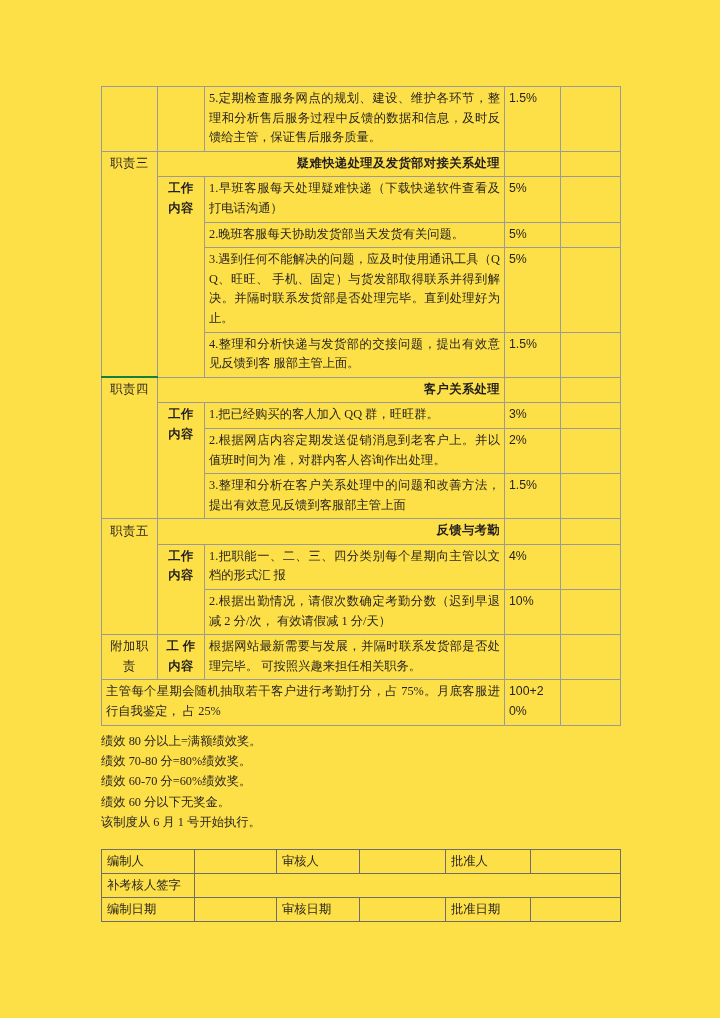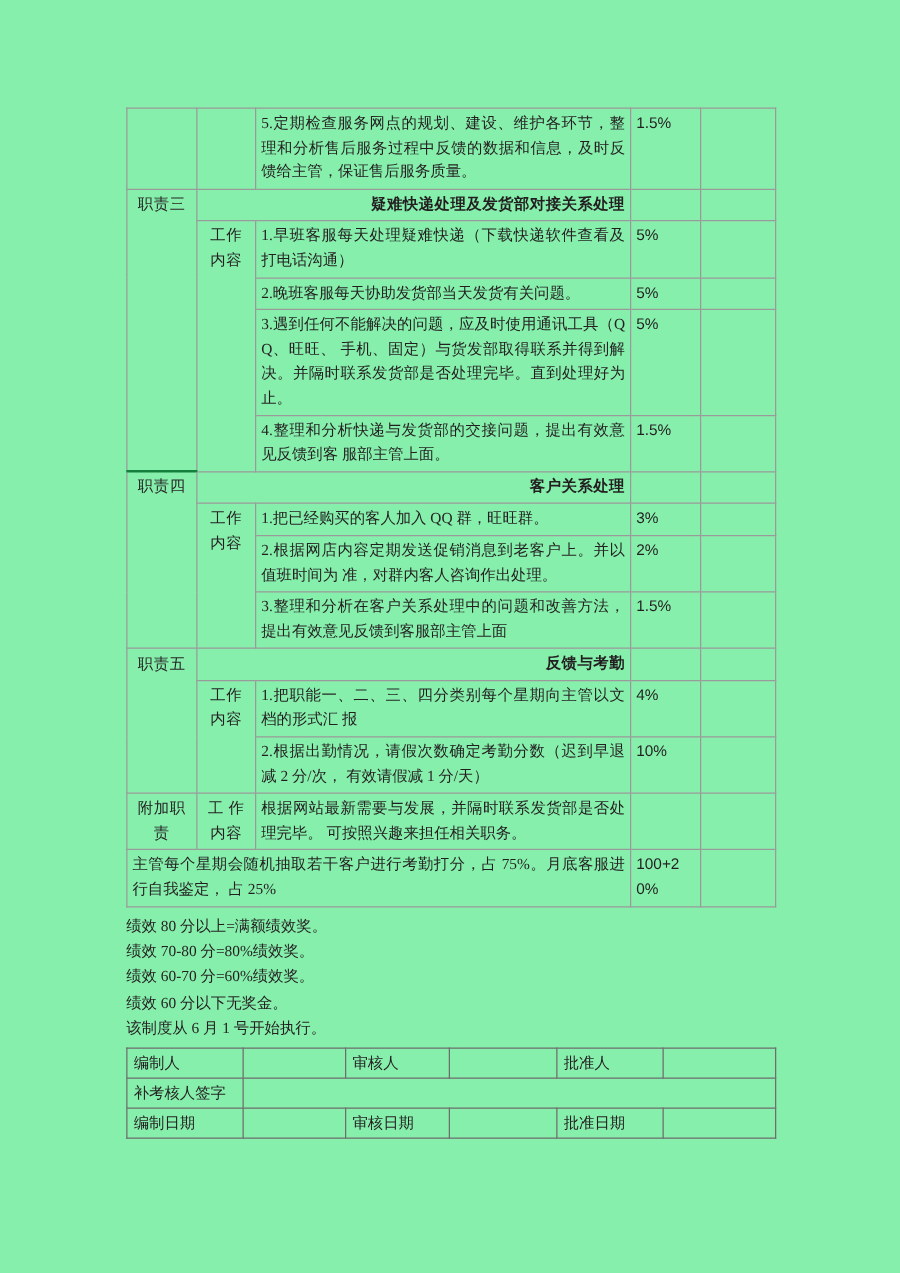--- a/index.html
+++ b/index.html
@@ -11,21 +11,21 @@
     width: 720px;
     height: 1018px;
     font-family: "Liberation Serif", "DejaVu Serif", serif;
     color: #231f20;
     overflow: hidden;
   }
   .page {
     position: relative;
     width: 720px;
     height: 1018px;
-    background: #86efac;
+    background: #fde047;
     box-sizing: border-box;
   }
   .doc-body {
     position: absolute;
     left: 101px;
     top: 86px;
     width: 519px;
   }
 
   table.grid {
@@ -45,21 +45,21 @@
   td.c-resp {
     text-align: center;
     vertical-align: middle;
     letter-spacing: 0.5px;
   }
   td.c-work {
     text-align: center;
     vertical-align: middle;
     letter-spacing: 0.5px;
   }
-  td.c-work span { display: block; }
+  td.c-work span { display: block; font-weight: bold; }
   td.c-content {
     text-align: justify;
     text-justify: inter-ideograph;
   }
   td.c-pct {
     font-family: "Liberation Sans", "DejaVu Sans", sans-serif;
     font-size: 11.4px;
     text-align: left;
     vertical-align: top;
     padding-left: 5px;
@@ -82,21 +82,21 @@
     font-size: 12.3px;
     line-height: 20.4px;
     color: #231f20;
   }
   .notes .line { white-space: nowrap; }
 
   table.sigtable {
     border-collapse: collapse;
     width: 519px;
     table-layout: fixed;
-    margin-top: 5px;
+    margin-top: 16px;
   }
   table.sigtable td {
     border: 1px solid #6e6e6e;
     height: 21px;
     padding: 1px 5px;
     font-size: 12.3px;
     line-height: 19px;
     vertical-align: middle;
     color: #231f20;
   }

